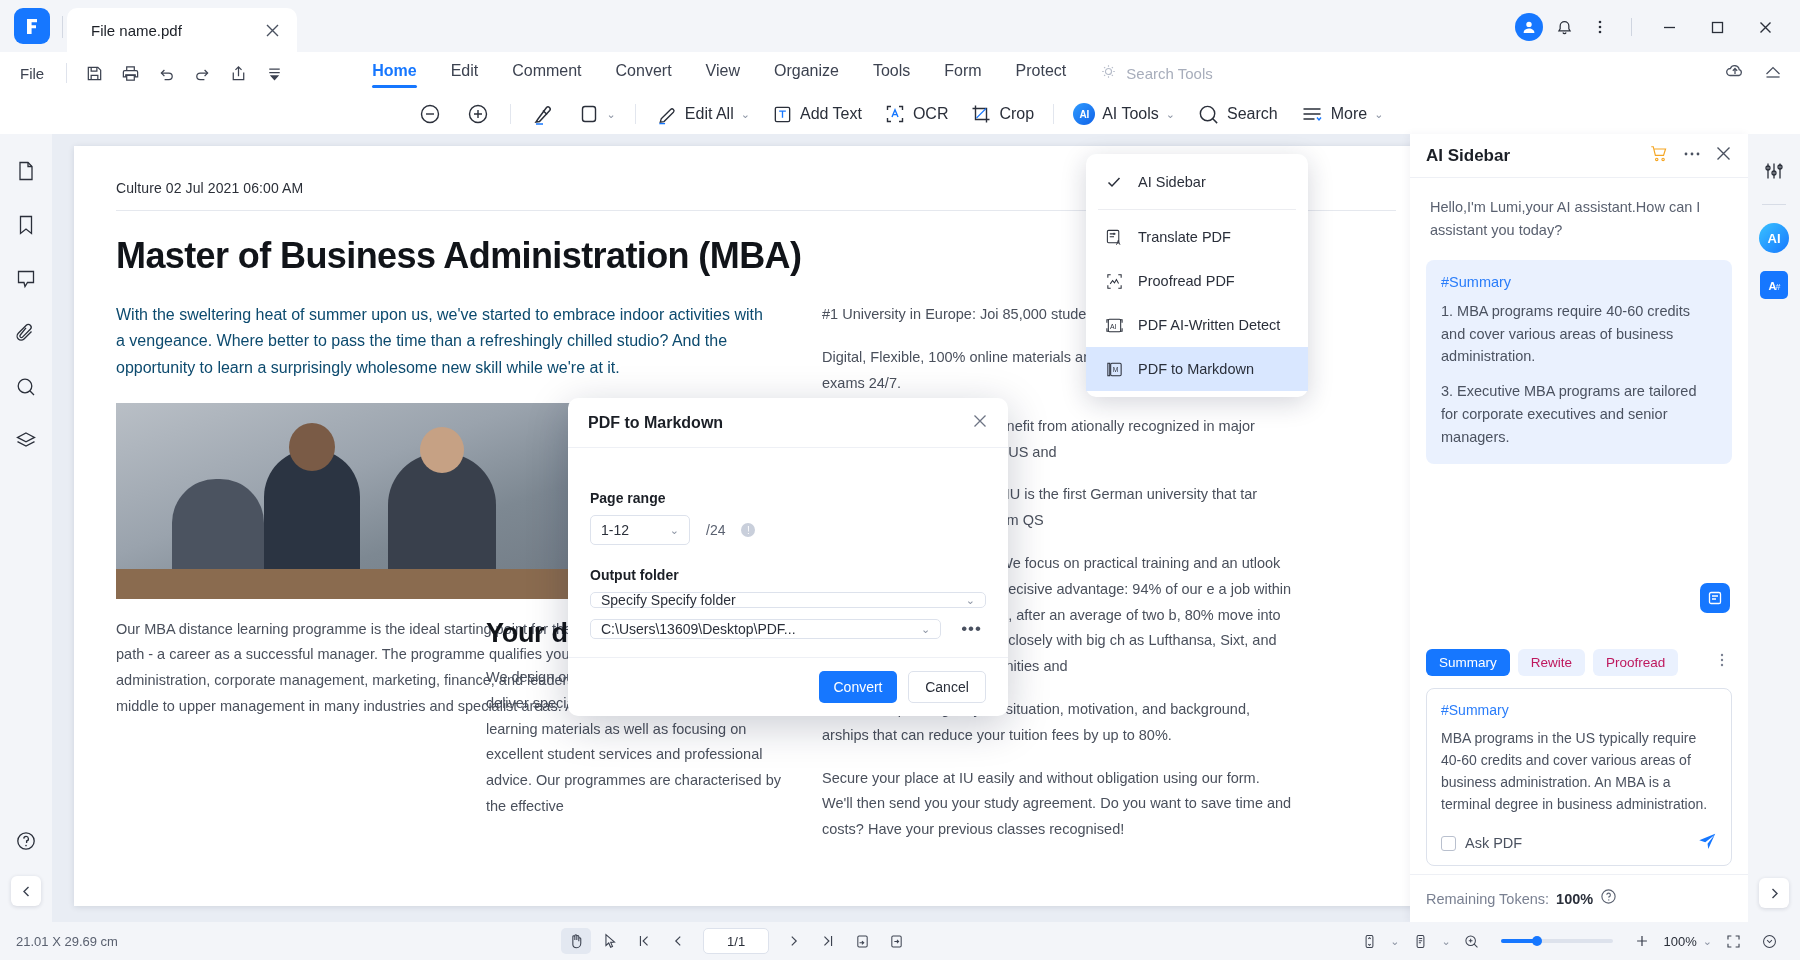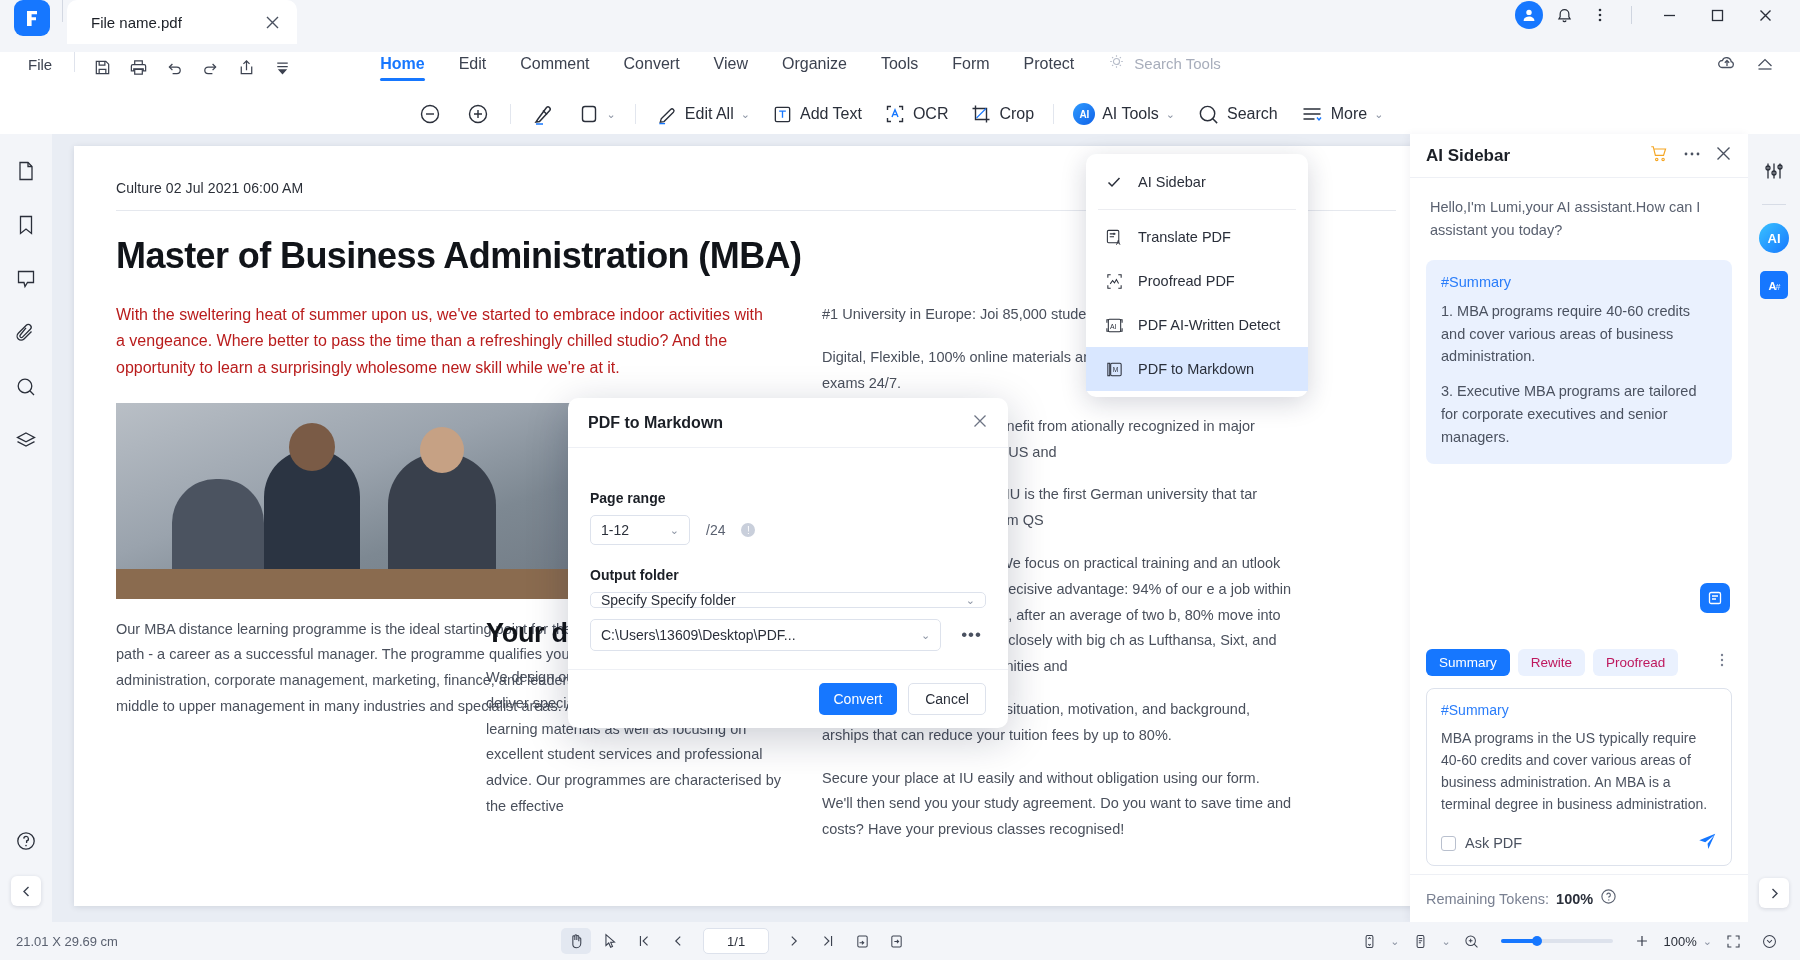--- a/index.html
+++ b/index.html
@@ -8,21 +8,21 @@
     font-family: "Liberation Sans", sans-serif;
     background: #f3f5f9;
     overflow: hidden;
     -webkit-font-smoothing: antialiased;
   }
   .app { position: relative; width: 1800px; height: 960px; }
 
   
   .titlebar {
     position: absolute; top: 0; left: 0; width: 1800px; height: 52px;
-    background: #f3f5f9; display: flex; align-items: flex-start;
+    background: #f3f5f9; display: flex; align-items: flex-end;
   }
   .logo-box {
     width: 36px; height: 36px; border-radius: 9px; background: #1677ff;
     margin: 0 12px 8px 14px; display: flex; align-items: center; justify-content: center;
     flex: none;
   }
   .logo-box svg { display: block; }
   .logo-sep { width: 1px; height: 22px; background: #d3d8e2; margin: 0 4px 14px 0; flex: none; }
   .tab {
     height: 44px; min-width: 230px; background: #ffffff;
@@ -51,21 +51,21 @@
     width: 42px; height: 30px; display: flex; align-items: center; justify-content: center;
     color: #2a2f3a;
   }
 
   
   .ribbon {
     position: absolute; top: 52px; left: 0; width: 1800px; height: 82px;
     background: #ffffff; display: flex; flex-direction: column;
   }
   .ribbon-row1 {
-    height: 42px; display: flex; align-items: flex-start; padding: 0 16px; gap: 2px;
+    height: 42px; display: flex; align-items: center; padding: 0 8px; gap: 2px;
   }
   .file-btn { font-size: 15px; color: #3c4250; padding: 4px 12px; }
   .vsep { width: 1px; height: 20px; background: #dfe3ec; margin: 0 8px; }
   .qa-icon {
     width: 34px; height: 30px; display: flex; align-items: center; justify-content: center;
     color: #3c4250;
   }
   .menus { display: flex; align-items: center; gap: 0; margin-left: 62px; }
   .menu-item {
     font-size: 16px; color: #3c4250; padding: 3px 17px 8px; position: relative; white-space: nowrap;
@@ -138,21 +138,21 @@
   .doc-meta { font-size: 14px; color: #2b2f38; letter-spacing: .1px; }
   .doc-rule { height: 1px; background: #e5e8ee; margin: 14px 0 24px; }
   .doc-h1 {
     font-size: 36px; font-weight: bold; color: #111419; letter-spacing: -0.6px;
     line-height: 1.15; max-width: 700px;
   }
   .doc-cols { display: flex; gap: 46px; margin-top: 26px; }
   .doc-col-l { width: 660px; }
   .doc-col-r { width: 470px; }
   .doc-p {
-    font-size: 16px; line-height: 1.63; color: #b91c1c; margin-bottom: 17px;
+    font-size: 16px; line-height: 1.63; color: #0c4a6e; margin-bottom: 17px;
   }
   .doc-p.small { font-size: 14.5px; line-height: 1.78; color: #4a505c; }
   .doc-img {
     width: 550px; height: 196px; margin: 22px 0 18px;
     background: linear-gradient(160deg,#b9bfc6 0%,#9aa3ad 38%,#7d8892 62%,#6d7680 100%);
     position: relative; overflow: hidden;
   }
   .doc-img .fig { position: absolute; border-radius: 50% 50% 46% 46%; }
   .doc-img .f1 { width: 96px; height: 150px; background: #2b3442; left: 148px; bottom: 0; border-radius: 48px 48px 0 0; }
   .doc-img .f1h { width: 46px; height: 48px; background: #7a5b46; border-radius: 50%; left: 173px; bottom: 128px; }
@@ -248,21 +248,21 @@
     background: #fff;
   }
   .select .chev2 { margin-left: auto; color: #8b93a3; font-size: 11px; padding-left: 10px; }
   .sel-range { width: 100px; }
   .page-total { font-size: 14px; color: #5a6170; }
   .info-dot {
     width: 14px; height: 14px; border-radius: 50%; background: #c9cfdb;
     color: #fff; font-size: 10px; display: flex; align-items: center; justify-content: center;
   }
   .sel-full { width: 100%; height: 16px; }
-  .sel-path { flex: 1; height: 32px; }
+  .sel-path { flex: 1; height: 20px; }
   .dots-btn { color: #4a5160; padding: 0 4px; font-size: 17px; letter-spacing: 1px; }
   .modal-foot {
     border-top: 1px solid #eef0f5; padding: 13px 22px;
     display: flex; justify-content: flex-end; gap: 11px;
   }
   .btn {
     height: 32px; min-width: 78px; border-radius: 5px; font-size: 14px;
     display: flex; align-items: center; justify-content: center;
   }
   .btn-primary { background: #1677ff; color: #fff; }

